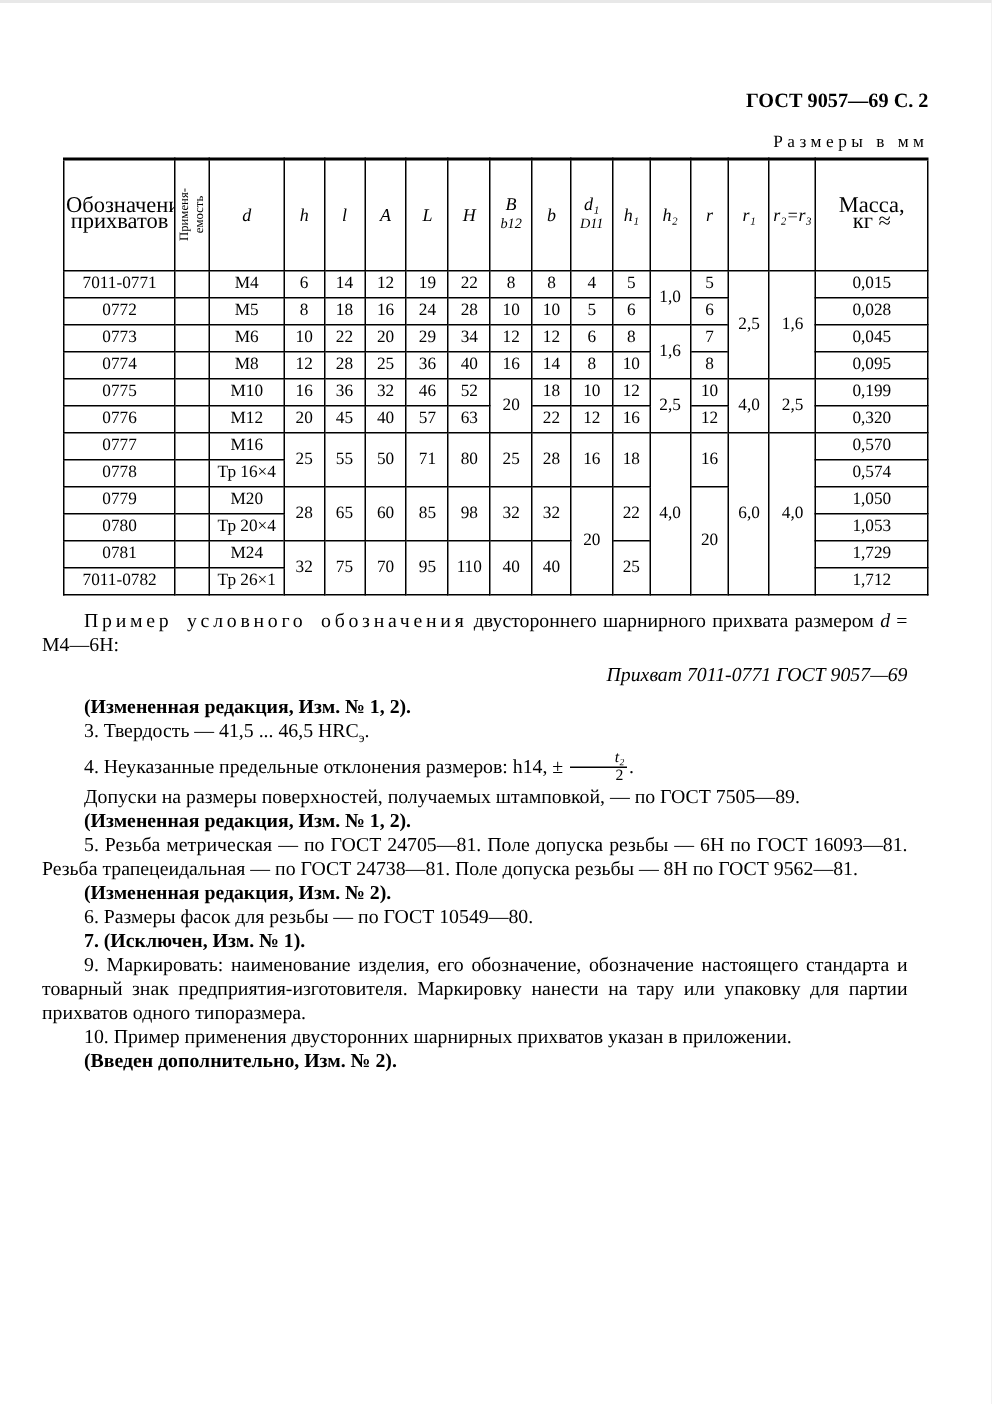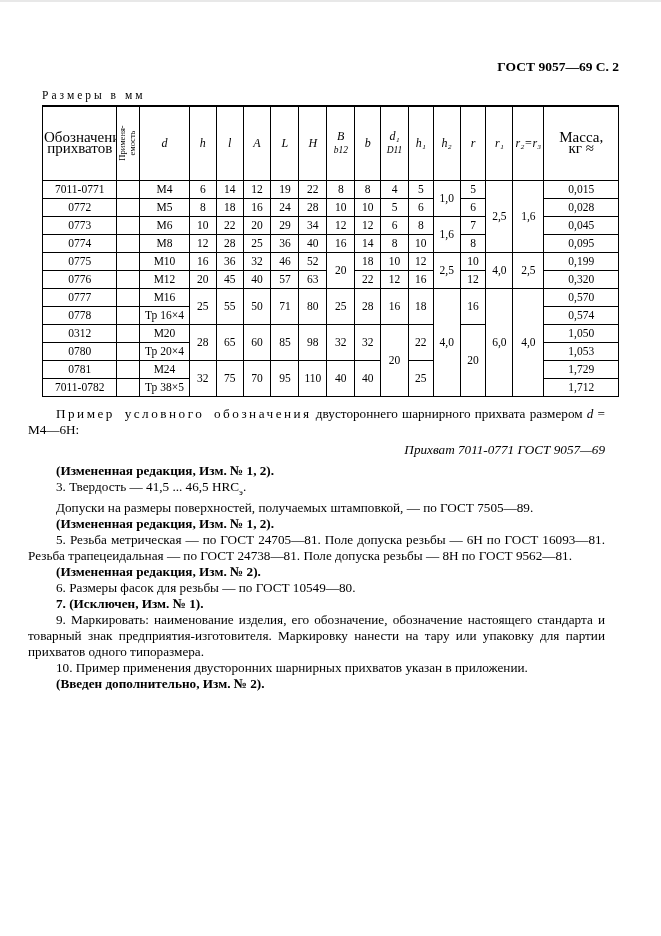--- a/index.html
+++ b/index.html
@@ -2,21 +2,21 @@
 <html><head>
 <meta charset="utf-8">
 <style>
   * { margin:0; padding:0; box-sizing:border-box; }
   html,body { background:#e8e8e8; }
   body { font-family:"Liberation Serif","DejaVu Serif",serif; color:#000; }
   .page { position:relative; width:661px; height:936px; background:#ffffff; margin:2px auto; overflow:hidden;font-family:Liberation Serif, serif; }
 
   .doc-code { position:absolute; top:57px; right:42px; font-weight:700; font-size:13.5px; }
 
-  .table-title { position:absolute; top:87px; left:42px; width:577px; text-align:left;
+  .table-title { position:absolute; top:87px; left:42px; width:577px; text-align:right;
                  font-size:11.5px; letter-spacing:3px; }
 
   table.dims { position:absolute; top:103px; left:42px; width:577px; table-layout:fixed;
                border-collapse:collapse; border:1px solid #000; border-top:2.5px solid #000; }
   table.dims th, table.dims td { border:1px solid #000; padding:0 1px; text-align:center;
                vertical-align:middle; font-size:11.5px; height:18px; line-height:12px; overflow:hidden; }
   table.dims thead th { height:74px; font-weight:normal; }
   .hdr-text   { font-size:15px; line-height:11.5px; white-space:pre-line;text-align:center; }
   .hdr-letter { font-size:12px; font-style:italic; }
   .hdr-sub    { font-size:9.5px; font-style:italic; margin-top:2px; }
@@ -248,21 +248,21 @@
           <td rowspan="6">4,0</td>
           <td>0,570</td>
         </tr>
         <tr>
           <td>0778</td>
           <td></td>
           <td>Тр 16×4</td>
           <td>0,574</td>
         </tr>
         <tr>
-          <td>0312</td>
+          <td>0779</td>
           <td></td>
           <td>М20</td>
           <td rowspan="2">28</td>
           <td rowspan="2">65</td>
           <td rowspan="2">60</td>
           <td rowspan="2">85</td>
           <td rowspan="2">98</td>
           <td rowspan="2">32</td>
           <td rowspan="2">32</td>
           <td rowspan="4">20</td>
@@ -286,36 +286,37 @@
           <td rowspan="2">95</td>
           <td rowspan="2">110</td>
           <td rowspan="2">40</td>
           <td rowspan="2">40</td>
           <td rowspan="2">25</td>
           <td>1,729</td>
         </tr>
         <tr>
           <td>7011-0782</td>
           <td></td>
-          <td>Тр 38×5</td>
+          <td>Тр 26×1</td>
           <td>1,712</td>
         </tr>
       </tbody>
     </table>
 
   <div class="content">
     <p><span class="sparse">Пример условного обозначения</span>
       <span>двустороннего шарнирного прихвата размером</span>
       <i>d</i>
       <span>= М4—6Н:</span></p>
 
     <p class="designation">Прихват 7011-0771 ГОСТ 9057—69</p>
 
     <p class="bold">(Измененная редакция, Изм. № 1, 2).</p>
     <p><span>3. Твердость — 41,5 ... 46,5 HRC</span><sub>э</sub><span>.</span></p>
+    <p><span>4. Неуказанные предельные отклонения размеров: h14, ± </span><span class="frac"><span class="fnum">t₂</span><span class="fden">2</span></span><span>.</span></p>
     <p>Допуски на размеры поверхностей, получаемых штамповкой, — по ГОСТ 7505—89.</p>
     <p class="bold">(Измененная редакция, Изм. № 1, 2).</p>
     <p>5. Резьба метрическая — по ГОСТ 24705—81. Поле допуска резьбы — 6Н по ГОСТ 16093—81. Резьба трапецеидальная — по ГОСТ 24738—81. Поле допуска резьбы — 8Н по ГОСТ 9562—81.</p>
     <p class="bold">(Измененная редакция, Изм. № 2).</p>
     <p>6. Размеры фасок для резьбы — по ГОСТ 10549—80.</p>
     <p class="bold">7. (Исключен, Изм. № 1).</p>
     <p>9. Маркировать: наименование изделия, его обозначение, обозначение настоящего стандарта и товарный знак предприятия-изготовителя. Маркировку нанести на тару или упаковку для партии прихватов одного типоразмера.</p>
     <p>10. Пример применения двусторонних шарнирных прихватов указан в приложении.</p>
     <p class="bold">(Введен дополнительно, Изм. № 2).</p>
   </div>

